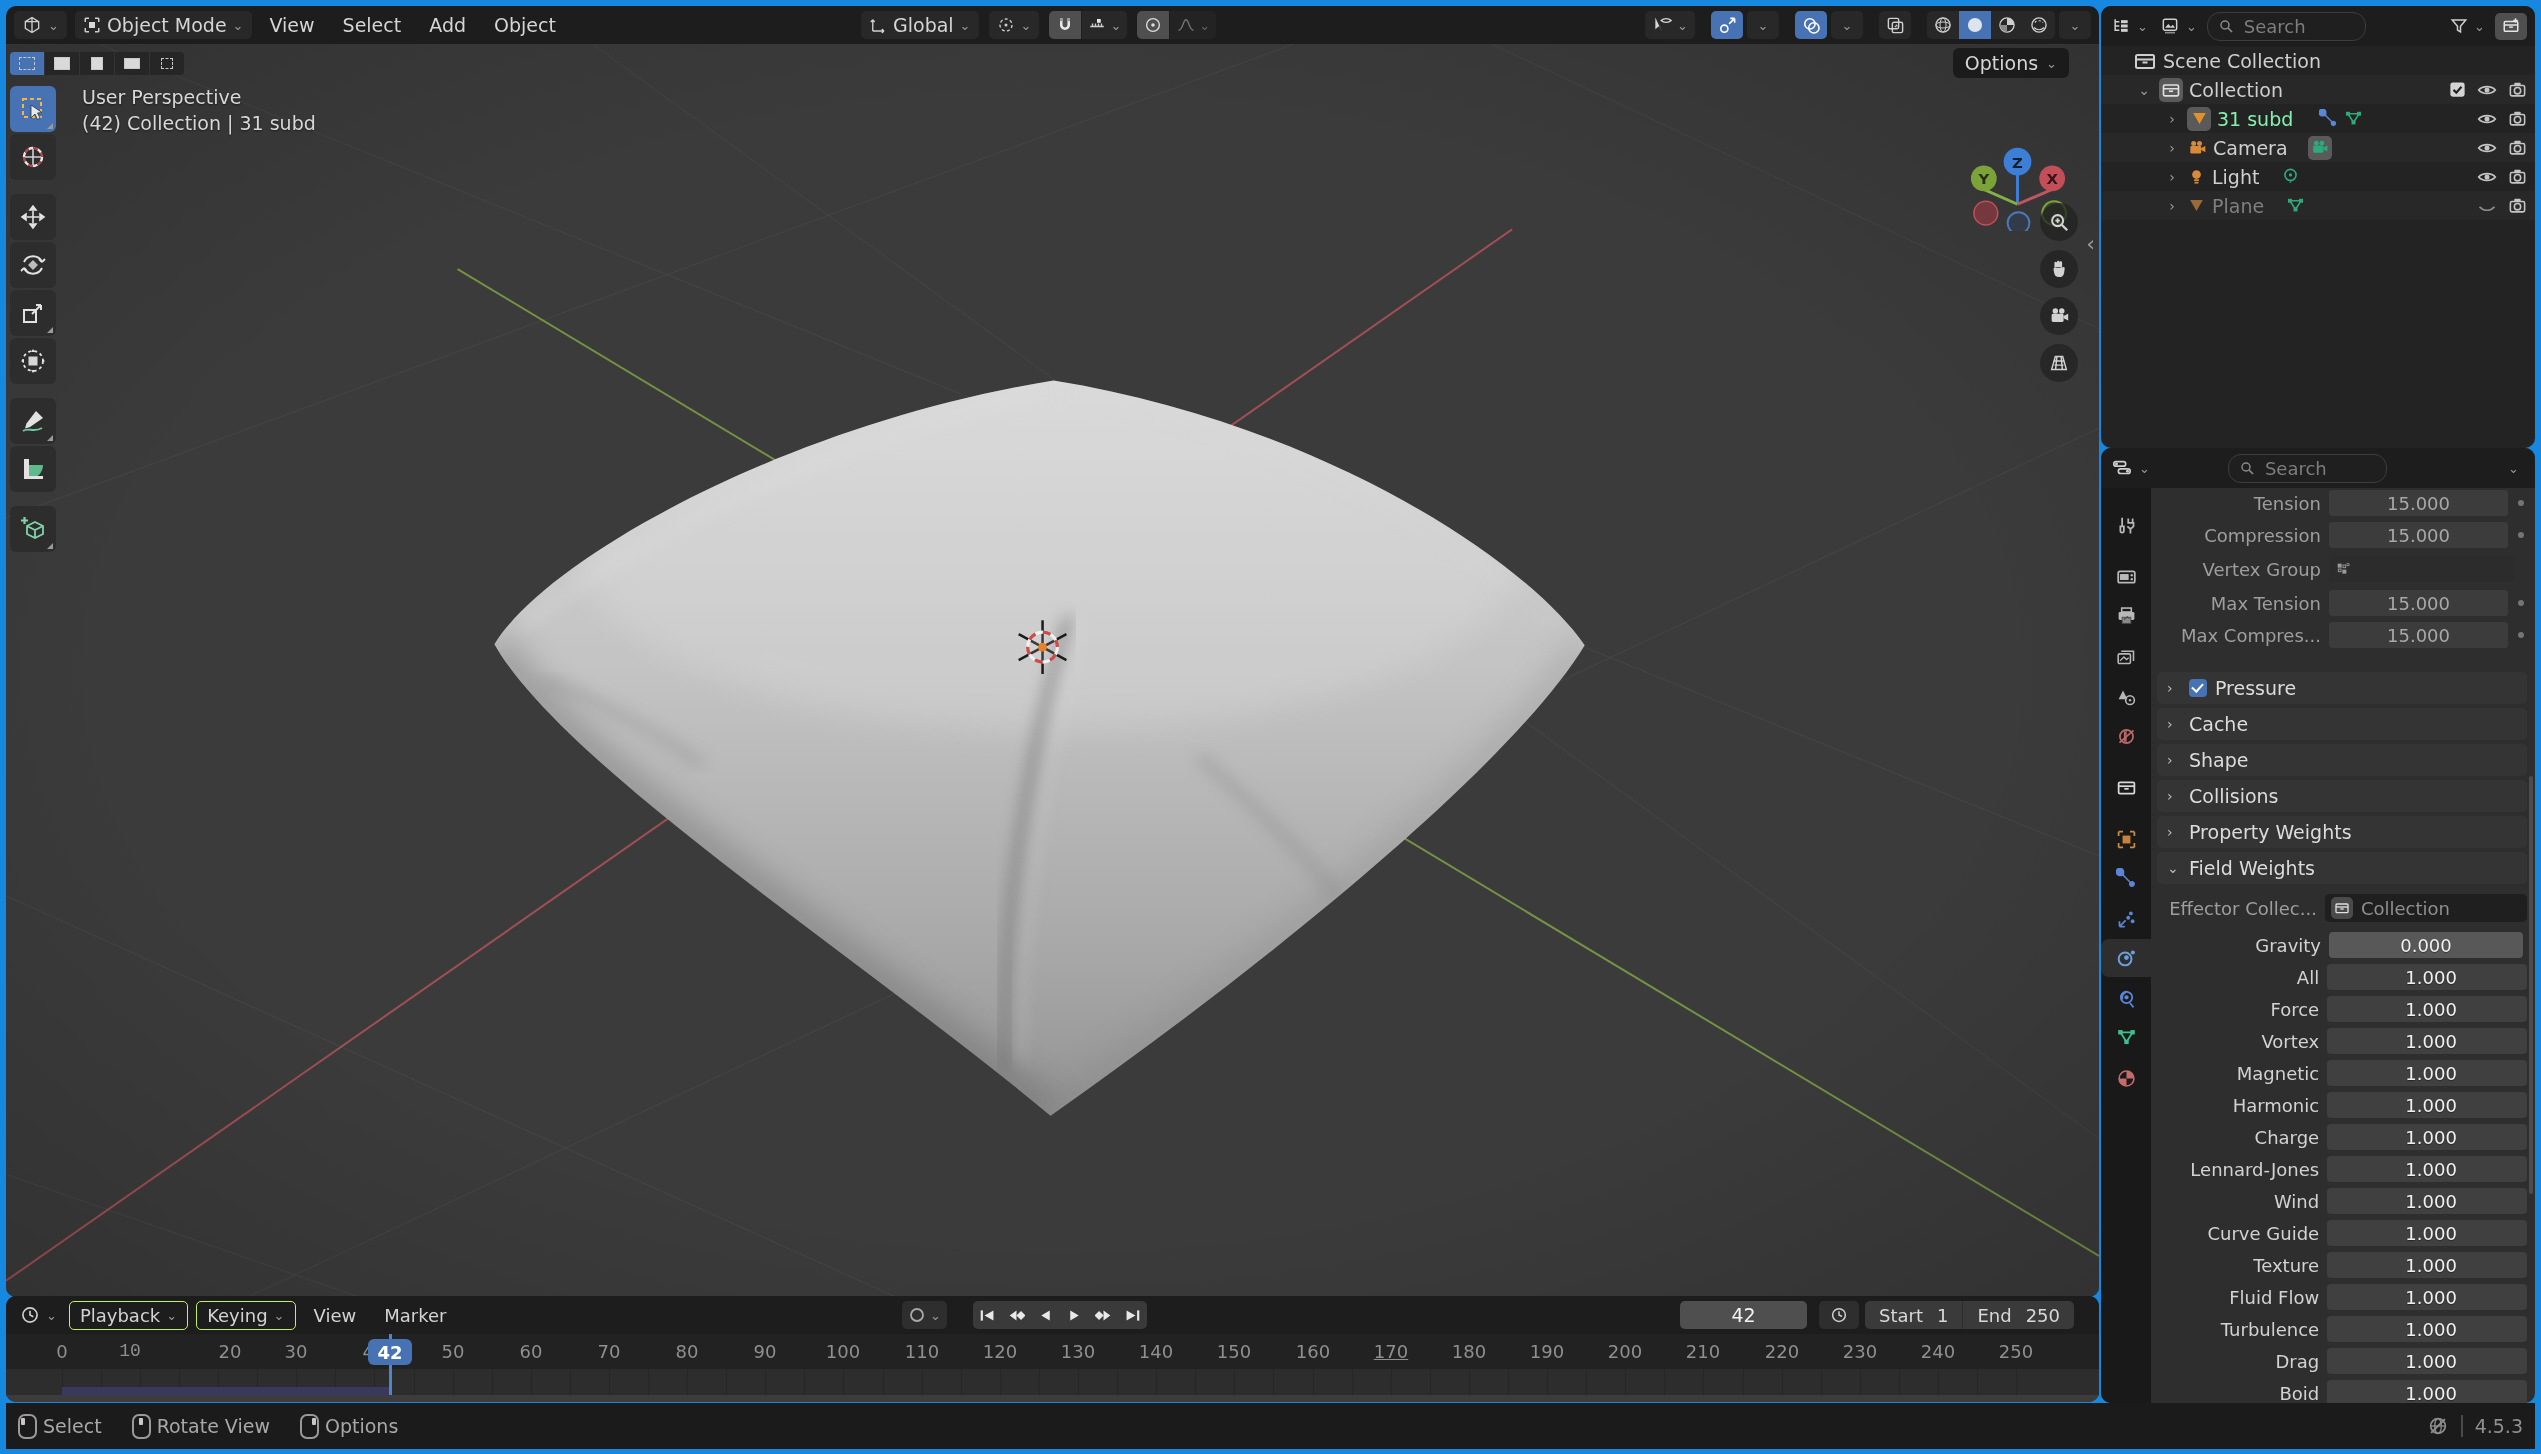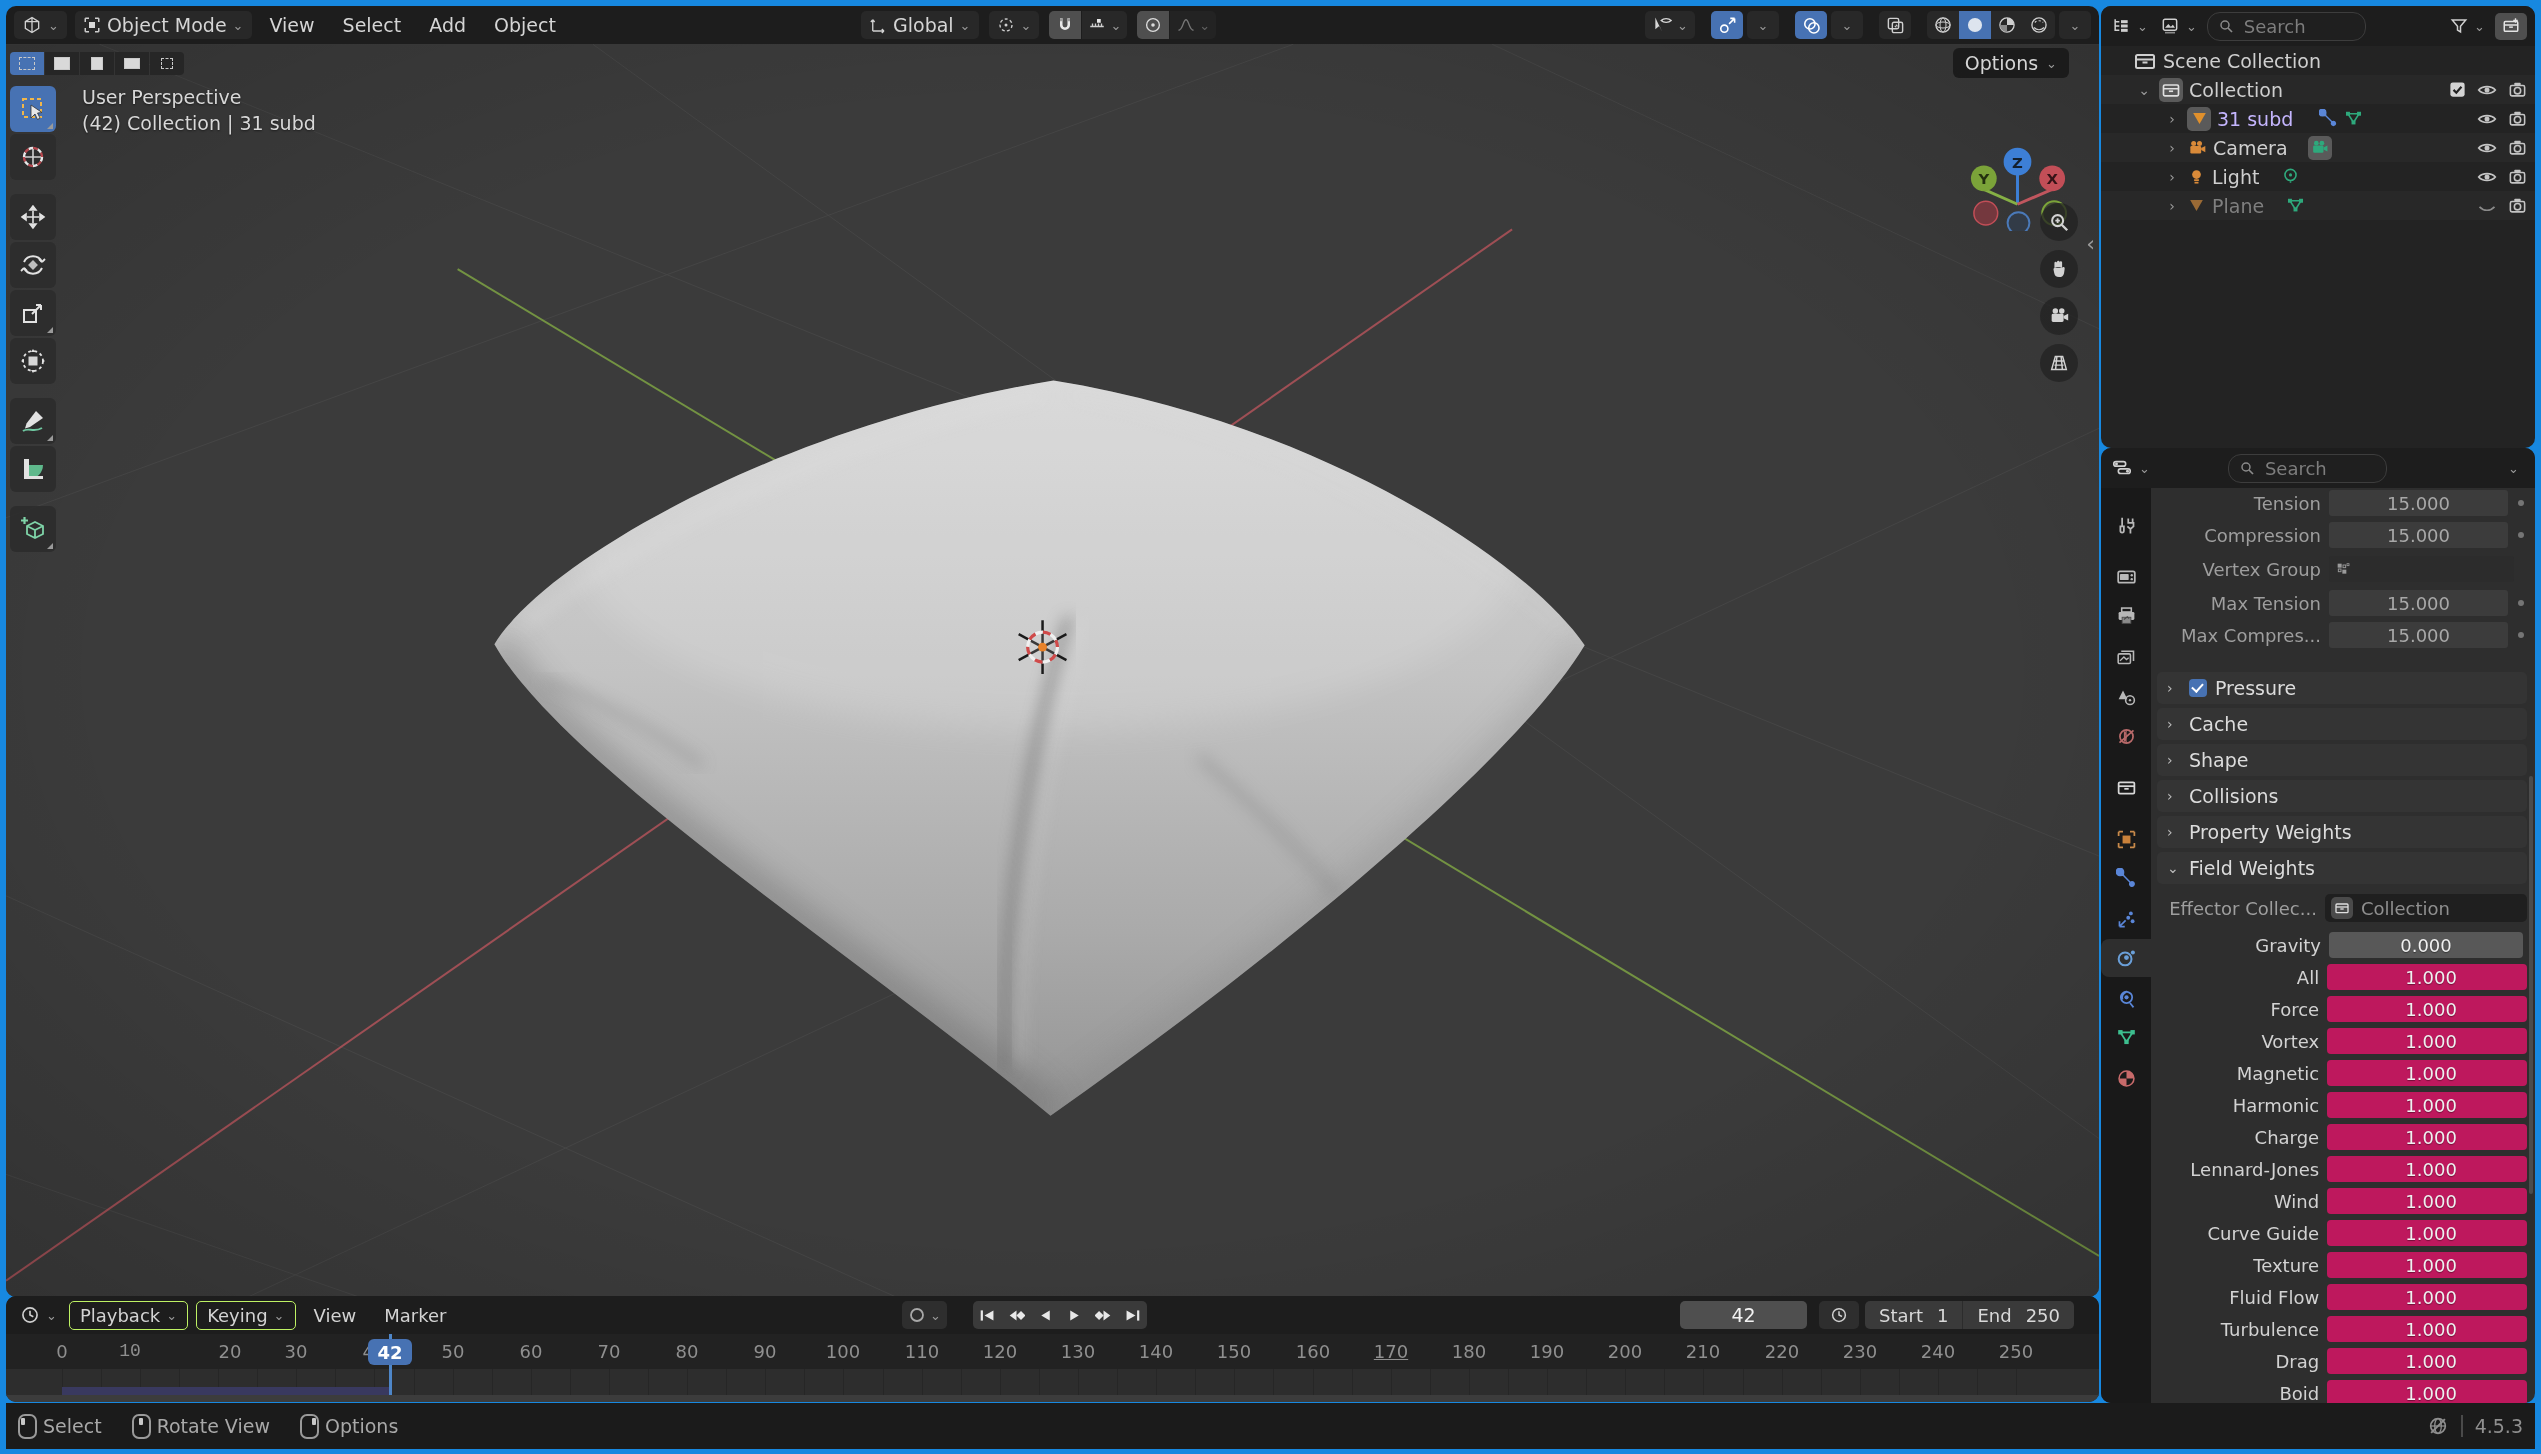--- a/index.html
+++ b/index.html
@@ -91,21 +91,21 @@
   .panelhdr{height:32px;margin-top:4px;background:#343434;border-radius:5px;display:flex;align-items:center;gap:8px;padding:0 10px;color:#dcdcdc;font-size:19px;}
   .panelhdr .pdisc{color:#bdbdbd;font-size:14px;width:14px;}
   .checkbox{width:18px;height:18px;background:#4772b3;border-radius:4px;position:relative;}
   .checkbox::after{content:"";position:absolute;left:5px;top:2px;width:5px;height:9px;border:solid #fff;border-width:0 2.5px 2.5px 0;transform:rotate(42deg);}
   .effrow{display:flex;align-items:center;height:28px;margin-top:10px;}
   .efffield{width:195px;height:28px;background:#1f1f1f;border-radius:5px;display:flex;align-items:center;gap:8px;padding:0 6px;color:#8f8f8f;font-size:18px;}
   .fw-rows{margin-top:10px;}
   .fw-row{display:flex;align-items:center;height:26px;margin-bottom:6px;}
   .fw-label{width:164px;text-align:right;color:#d2d2d2;font-size:18px;padding-right:8px;white-space:nowrap;}
   .fw-slider{width:194px;height:26px;border-radius:4px;display:flex;align-items:center;justify-content:center;}
-  .fw-slider.fill{background:#be185d;padding-left:8px;}
+  .fw-slider.fill{background:#404040;padding-left:8px;}
   .fw-slider.empty{background:#585858;}
   .fw-value{color:#f0f0f0;font-size:18px;text-shadow:0 1px 1px rgba(0,0,0,.4);}
   .pr-scroll{position:absolute;right:2px;top:328px;width:4px;height:418px;background:#5a5a5a;border-radius:2px;opacity:.7;}
   
   .statusbar{position:absolute;left:6px;right:6px;bottom:6px;height:46px;background:#1b1b1b;display:flex;align-items:center;padding:0 12px;gap:30px;color:#a8a8a8;font-size:19px;}
   .sitem{display:flex;align-items:center;gap:6px;}
   .mouse{width:15px;height:21px;border:2px solid #9a9a9a;border-radius:7px;position:relative;}
   .mouse i{position:absolute;top:2px;width:4px;height:7px;background:#c8c8c8;border-radius:1px;}
   .mouse.l i{left:1px}.mouse.m i{left:50%;margin-left:-2px}.mouse.r i{right:1px}
   .sb-right{margin-left:auto;display:flex;align-items:center;gap:12px;color:#8f8f8f;}
@@ -776,21 +776,21 @@
           </svg>
         </span>
     </div>
     <div class="ol-row" style="padding-left:62px;">
       <span class="disc">›</span>
       <span class="obj-ic sel">
           <svg width="19" height="19" viewBox="0 0 24 24" style="color:#e0902c">
             <use href="#i-meshtri"></use>
           </svg>
         </span>
-      <span class="name" style="color:#c4b5fd">31 subd</span>
+      <span class="name" style="color:#86efac">31 subd</span>
       <span style="width:14px"></span>
       <svg width="19" height="19" viewBox="0 0 24 24" style="color:#5a86d8">
           <use href="#i-wrench"></use>
         </svg>
       <svg width="19" height="19" viewBox="0 0 24 24" style="color:#2ea97c">
           <use href="#i-meshdata"></use>
         </svg>
       <span class="spacer"></span>
       <span class="rt-ic">
           <svg width="20" height="20" viewBox="0 0 24 24">

